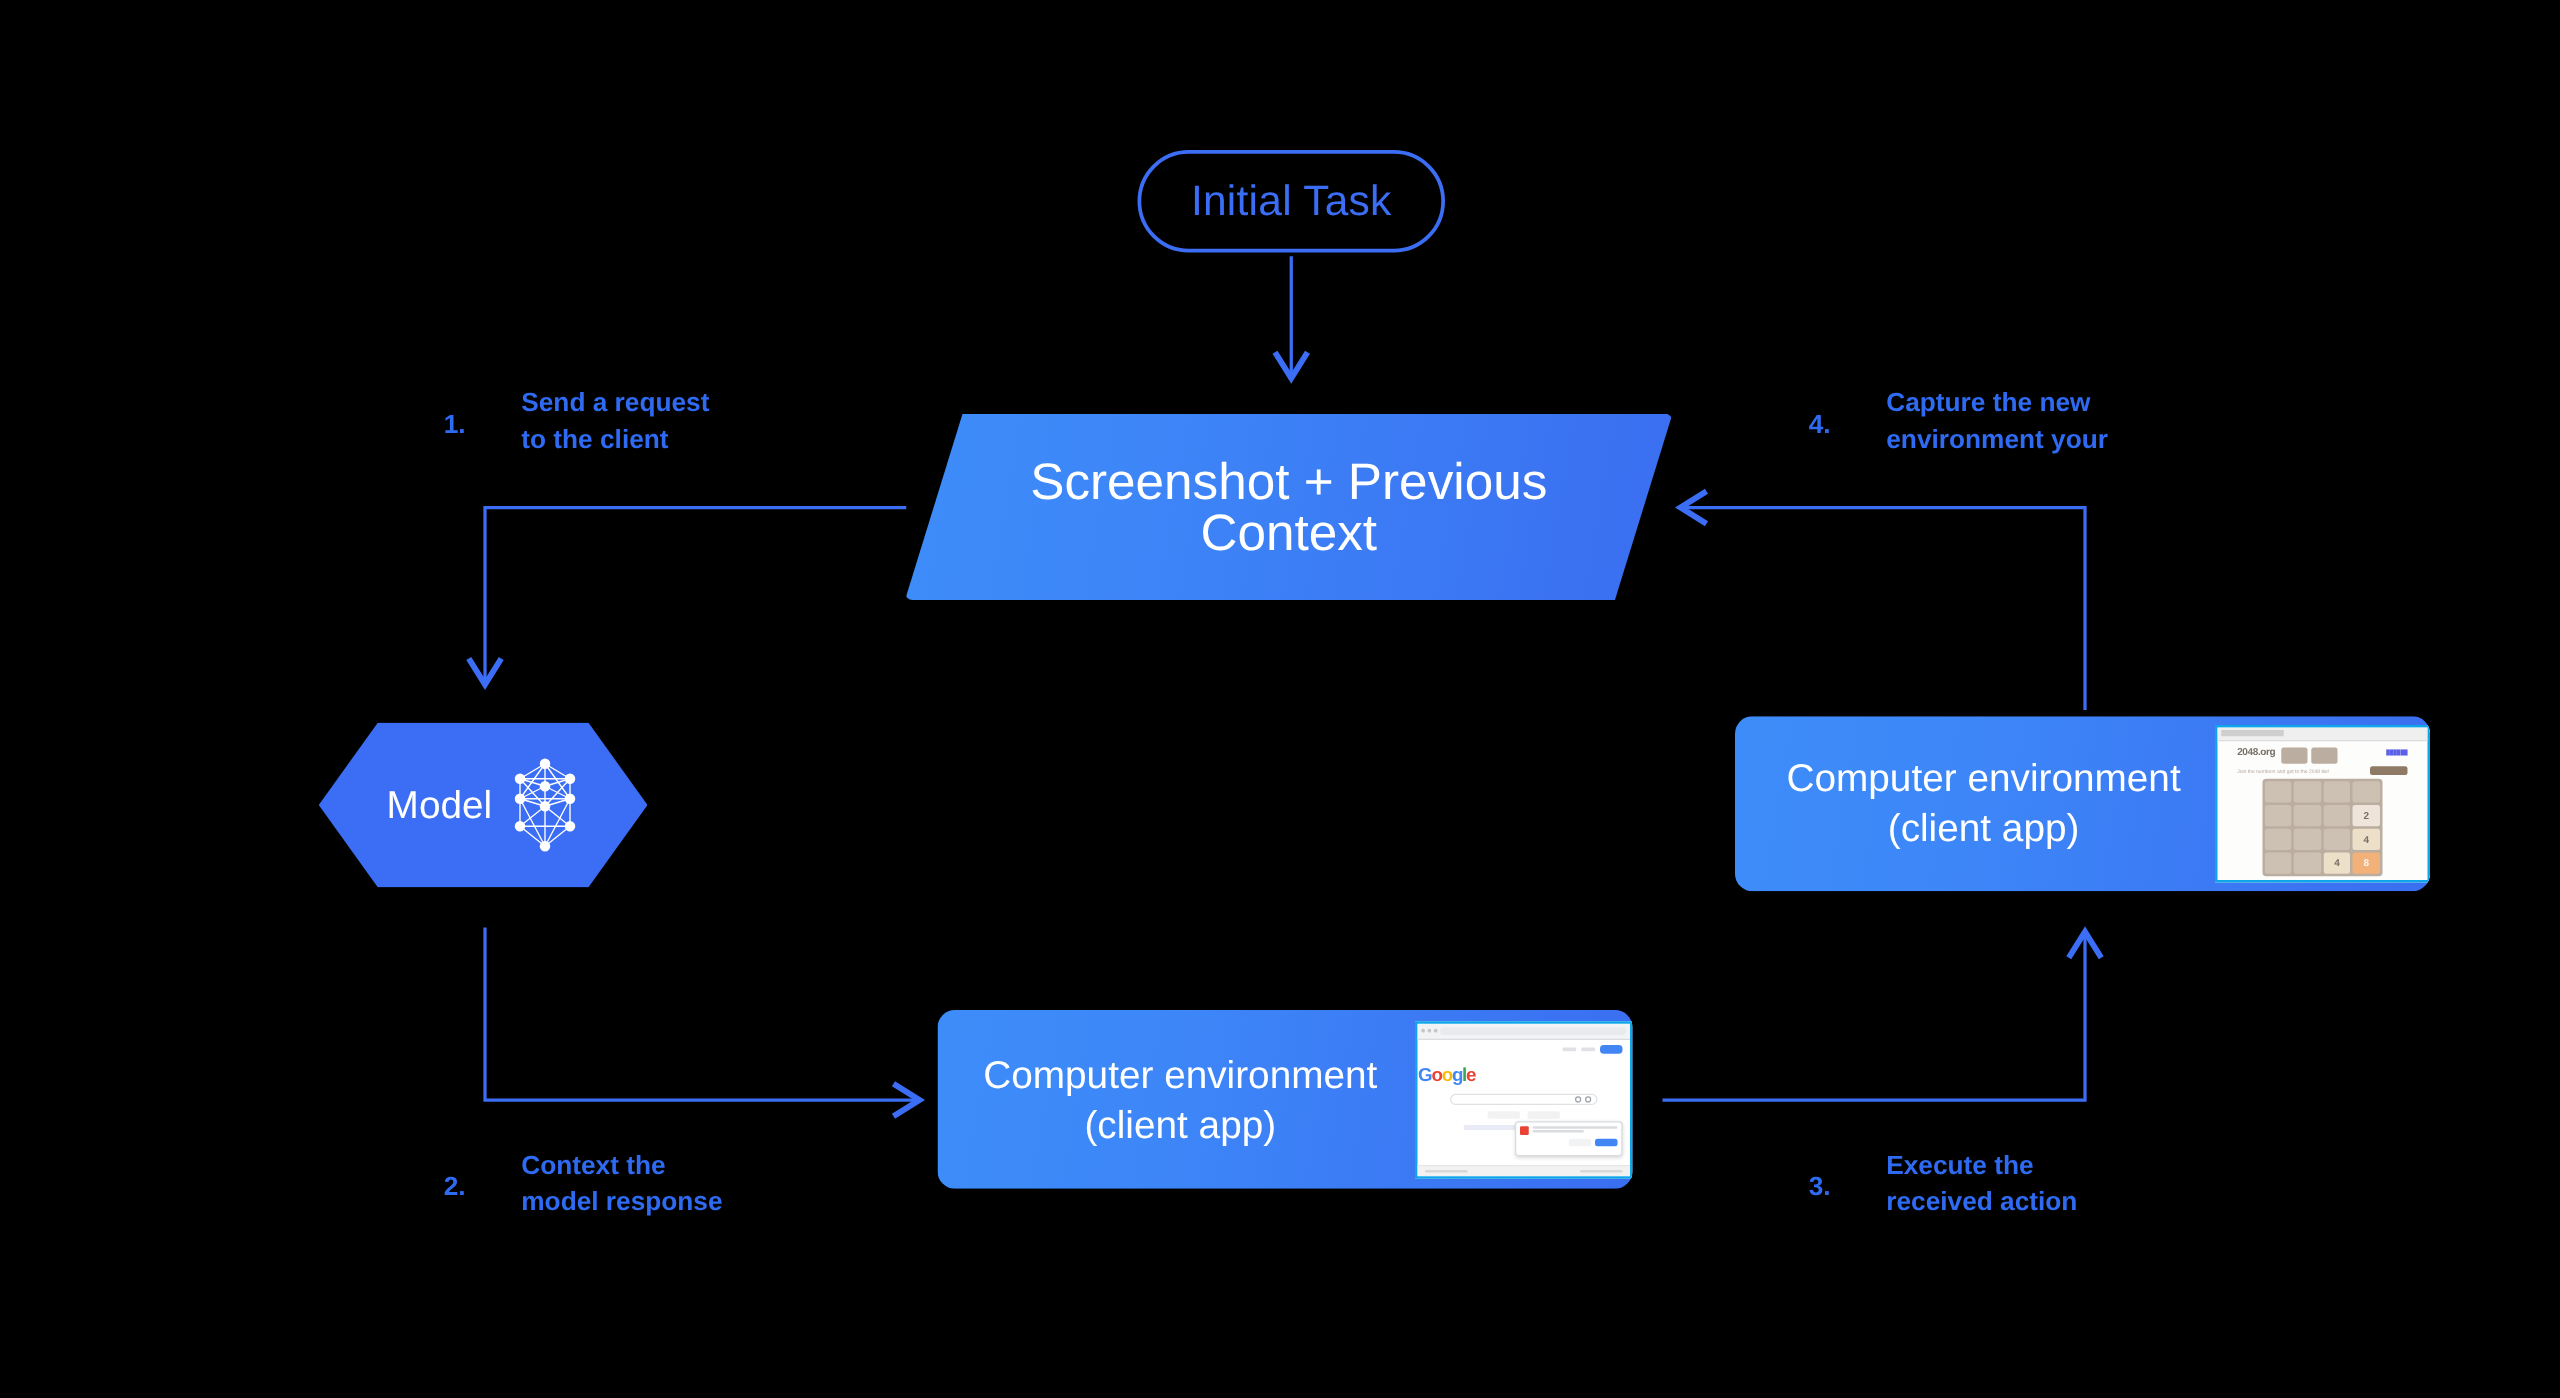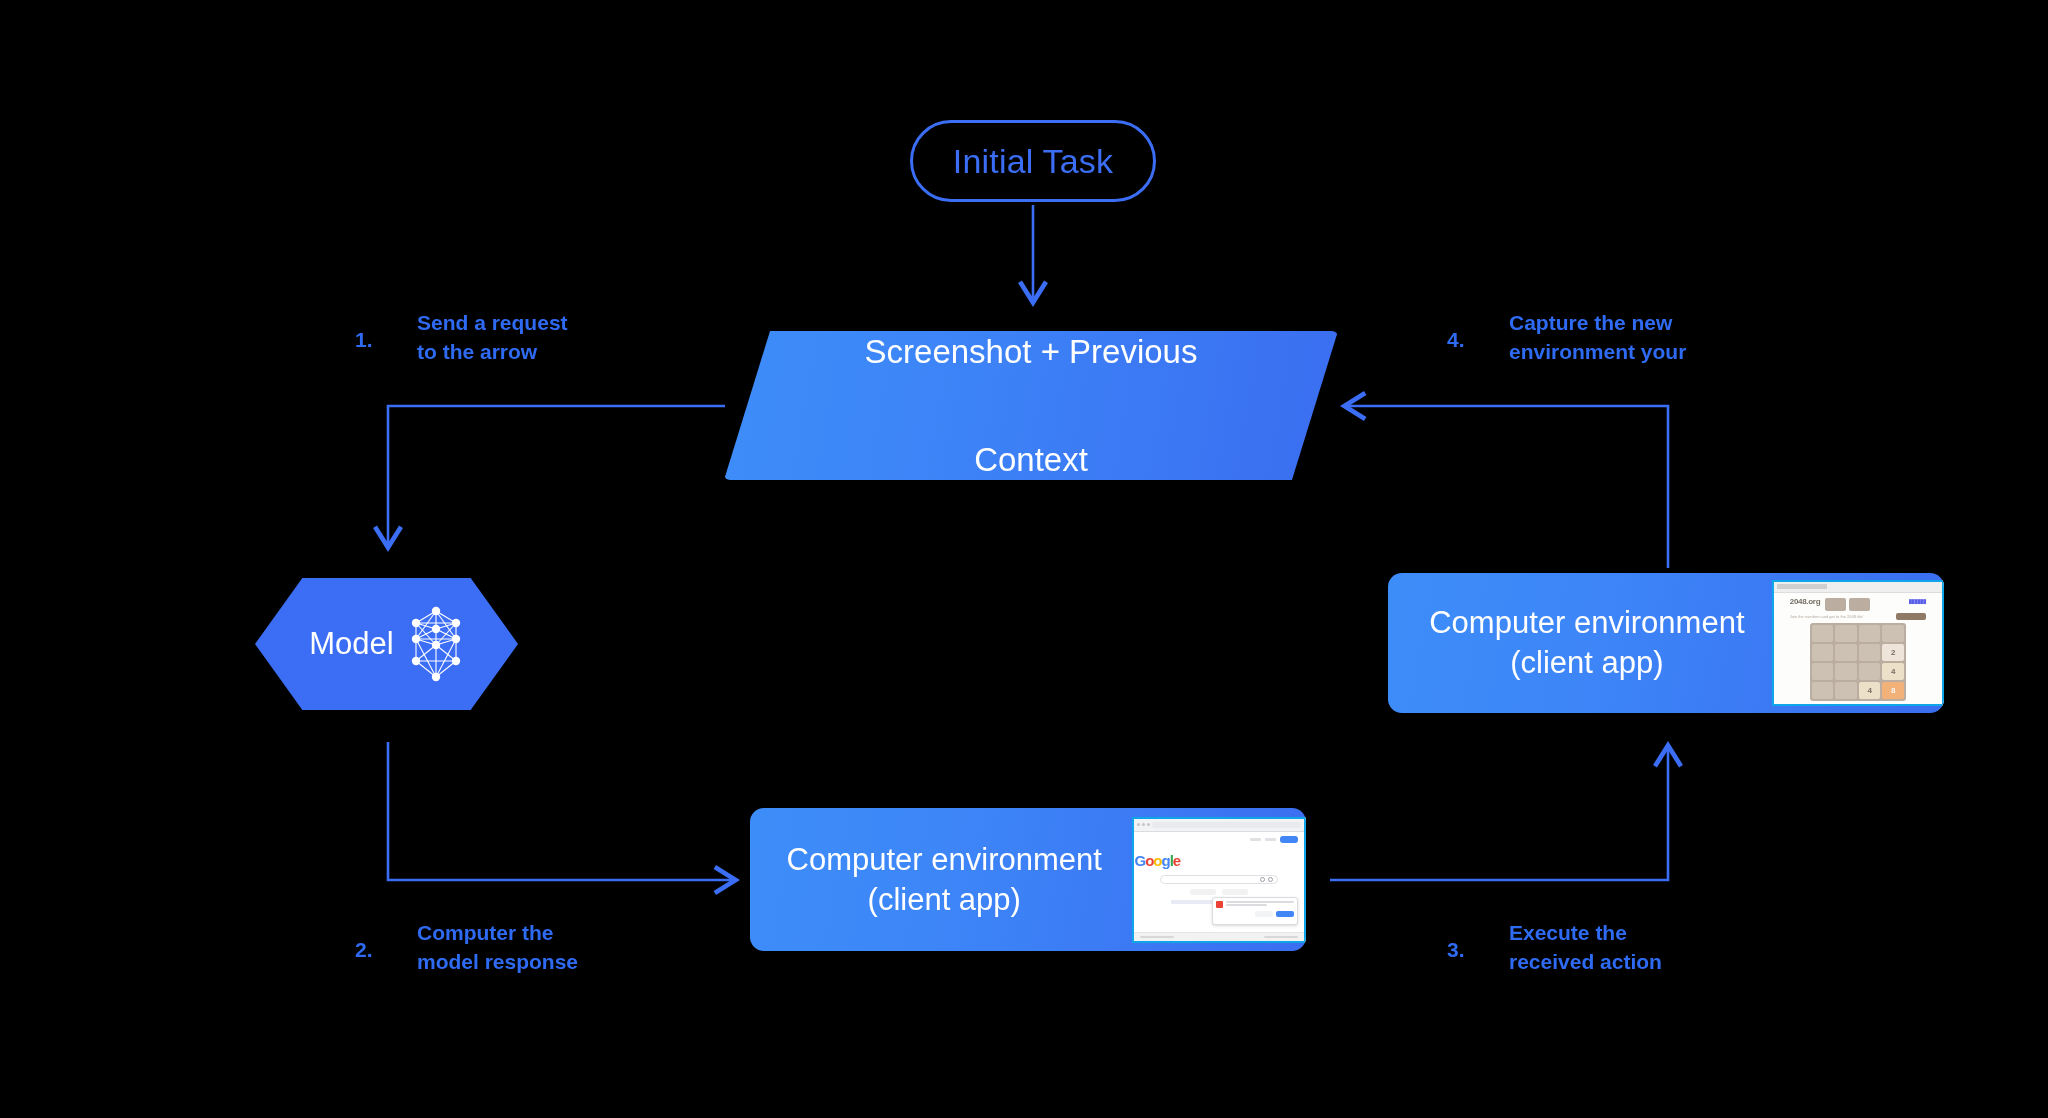--- a/index.html
+++ b/index.html
@@ -65,23 +65,23 @@
     background: linear-gradient(100deg, #3d8df9 0%, #3d86f8 30%, #3a6ef0 100%);
     clip-path: polygon(7.5% 0%, 100% 0%, 92.5% 100%, 0% 100%);
     border-radius: 6px;
   }
   .parallelogram .ptext {
     position: absolute;
     inset: 0;
     display: flex;
     flex-direction: column;
     align-items: center;
-    justify-content: space-between;
+    justify-content: center;
     color: #ffffff;
-    font-size: 33px;
+    font-size: 41px;
     line-height: 41px;
     text-align: center;
   }
 
   
   .hexagon {
     position: absolute;
     left: 238px;
     top: 578px;
     width: 263px;
@@ -410,32 +410,32 @@
           <div class="fl"></div>
           <div class="fl"></div>
         </div>
       </div>
     </div>
   </div>
 
   <div class="caption" id="cap1">
     <span class="num">1.</span>
     <div>Send a request</div>
-    <div>to the arrow</div>
+    <div>to the client</div>
   </div>
 
   <div class="caption" id="cap4">
     <span class="num">4.</span>
     <div>Capture the new</div>
     <div>environment your</div>
   </div>
 
   <div class="caption" id="cap2">
     <span class="num">2.</span>
-    <div>Computer the</div>
+    <div>Context the</div>
     <div>model response</div>
   </div>
 
   <div class="caption" id="cap3">
     <span class="num">3.</span>
     <div>Execute the</div>
     <div>received action</div>
   </div>
 
 </div>

